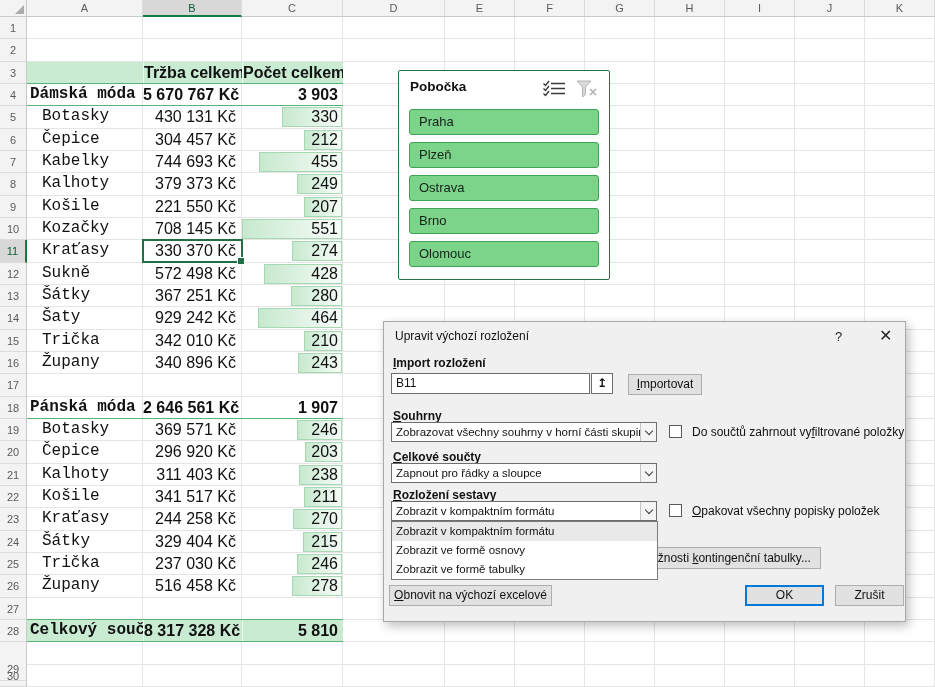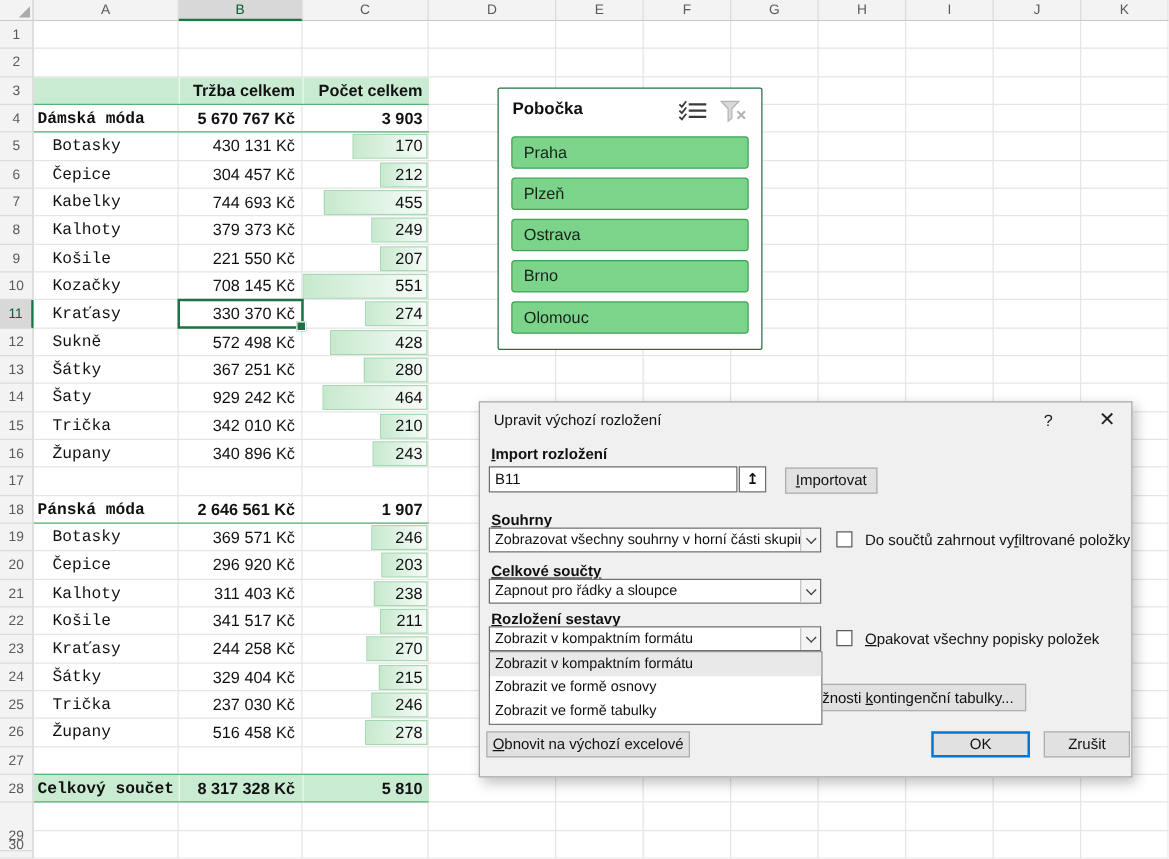--- a/index.html
+++ b/index.html
@@ -20,21 +20,21 @@
           border-right:1px solid #C9C9C9;box-sizing:border-box;}
   .rowhdr{position:absolute;left:0;width:26px;text-align:center;font-size:11px;color:#5A5A5A;
           border-bottom:1px solid #DBDBDB;box-sizing:border-box;}
   .rowhdr.sel{background:#D8D8D8;border-right:2px solid #107C41;color:#0B5C32;width:27px;}
 
   .sheet{position:absolute;left:27px;top:17px;width:908px;height:670px;background:#fff;}
   .vline{position:absolute;top:0;bottom:0;width:1px;background:#E5E5E5;}
   .hline{position:absolute;left:0;right:0;height:1px;background:#E5E5E5;}
 
   
-  .prow{position:absolute;left:0;width:316px;font-size:13px;color:#111;}
+  .prow{position:absolute;left:0;width:316px;font-size:16px;color:#111;}
   .prow .ca,.prow .cb,.prow .cc{position:absolute;top:0;height:100%;box-sizing:border-box;white-space:nowrap;overflow:hidden;}
   .prow .ca{left:0;width:116px;padding-left:3px;font-family:Liberation Mono, monospace;}
   .prow .cb{left:116px;width:99px;text-align:right;padding-right:6px;}
   .prow .cc{left:215px;width:101px;text-align:right;padding-right:5px;}
   .k-header,.k-group,.k-total{font-weight:bold;}
   .k-header,.k-total{background:#C8EBD2;}
   .k-header .cc,.k-total .cc,.k-header .cb,.k-total .cb{border-left:1px solid rgba(255,255,255,.65);}
   .k-item .ca{padding-left:15px;}
   .pline{position:absolute;left:0;width:316px;height:1px;background:#59B276;z-index:1;}
   .bar{position:absolute;right:1px;top:1px;height:20px;box-sizing:border-box;
@@ -74,21 +74,21 @@
           font-size:11.5px;white-space:nowrap;overflow:hidden;width:266px;height:20px;}
   .sel1{left:7px;top:100px;} .sel2{left:7px;top:141px;} .sel3{left:7px;top:179px;}
   .arrowzone{position:absolute;right:0;top:0;bottom:0;width:16px;background:#F4F4F4;border-left:1px solid #C3C3C3;}
   .chev{position:absolute;right:4.5px;top:5px;width:6px;height:6px;border-right:1.5px solid #3a3a3a;
         border-bottom:1.5px solid #3a3a3a;transform:rotate(45deg);}
   .cbox{position:absolute;width:13px;height:13px;background:#fff;border:1px solid #5A5A5A;}
   .cb1{left:285px;top:103px;} .cb2{left:285px;top:182px;}
   .cblabel{position:absolute;white-space:nowrap;}
   .cbl1{left:308px;top:103px;} .cbl2{left:308px;top:182px;}
   .lab-import{left:9px;top:34px;} .lab-souhrny{left:9px;top:87px;}
-  .lab-celkove{left:9px;top:128px;text-decoration:underline;} .lab-rozlozeni{left:9px;top:166px;}
+  .lab-celkove{left:9px;top:128px;} .lab-rozlozeni{left:9px;top:166px;}
   .popup{position:absolute;left:7px;top:199px;width:267px;background:#fff;border:1px solid #7A7A7A;z-index:2;}
   .opt{height:19px;line-height:19px;padding-left:4px;font-size:11.5px;white-space:nowrap;overflow:hidden;}
   .opt.sel{background:#E9E9E9;}
   .btn-moznosti{left:247px;top:225px;width:190px;height:22px;line-height:20px;z-index:1;}
   .btn-obnovit{left:5px;top:263px;width:163px;height:21px;line-height:19px;}
   .btn-ok{left:361px;top:263px;width:79px;height:21px;border:2px solid #0078D7;line-height:16px;}
   .btn-zrusit{left:451px;top:263px;width:69px;height:21px;line-height:19px;}
 </style>
 </head>
 <body>
@@ -195,21 +195,21 @@
         <div class="cc"><span class="ctext">Počet celkem</span></div>
       </div>
       <div class="prow k-group" style="top: 67px; height: 22.3333px; line-height: 21.3333px;">
         <div class="ca">Dámská móda</div>
         <div class="cb">5 670 767 Kč</div>
         <div class="cc"><span class="ctext">3 903</span></div>
       </div>
       <div class="prow k-item" style="top: 89.3333px; height: 22.3333px; line-height: 21.3333px;">
         <div class="ca">Botasky</div>
         <div class="cb">430 131 Kč</div>
-        <div class="cc"><div class="bar" style="width: 60px;"></div><span class="ctext">170</span></div>
+        <div class="cc"><div class="bar" style="width: 60px;"></div><span class="ctext">330</span></div>
       </div>
       <div class="prow k-item" style="top: 111.667px; height: 22.3333px; line-height: 21.3333px;">
         <div class="ca">Čepice</div>
         <div class="cb">304 457 Kč</div>
         <div class="cc"><div class="bar" style="width: 38px;"></div><span class="ctext">212</span></div>
       </div>
       <div class="prow k-item" style="top: 134px; height: 22.3333px; line-height: 21.3333px;">
         <div class="ca">Kabelky</div>
         <div class="cb">744 693 Kč</div>
         <div class="cc"><div class="bar" style="width: 83px;"></div><span class="ctext">455</span></div>

